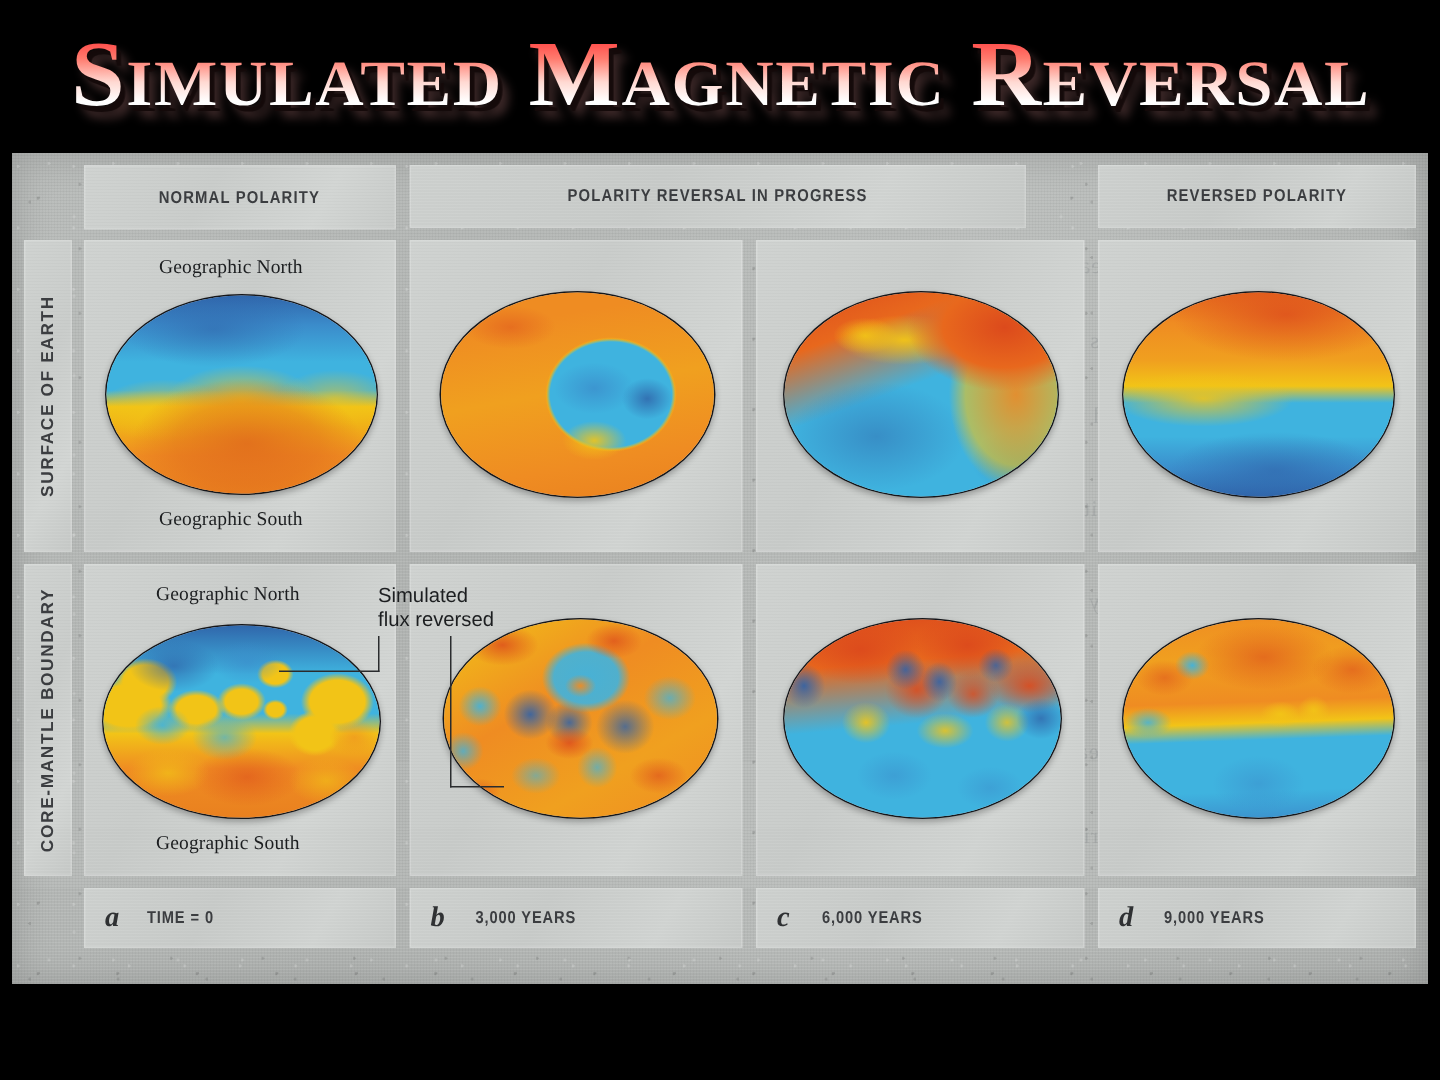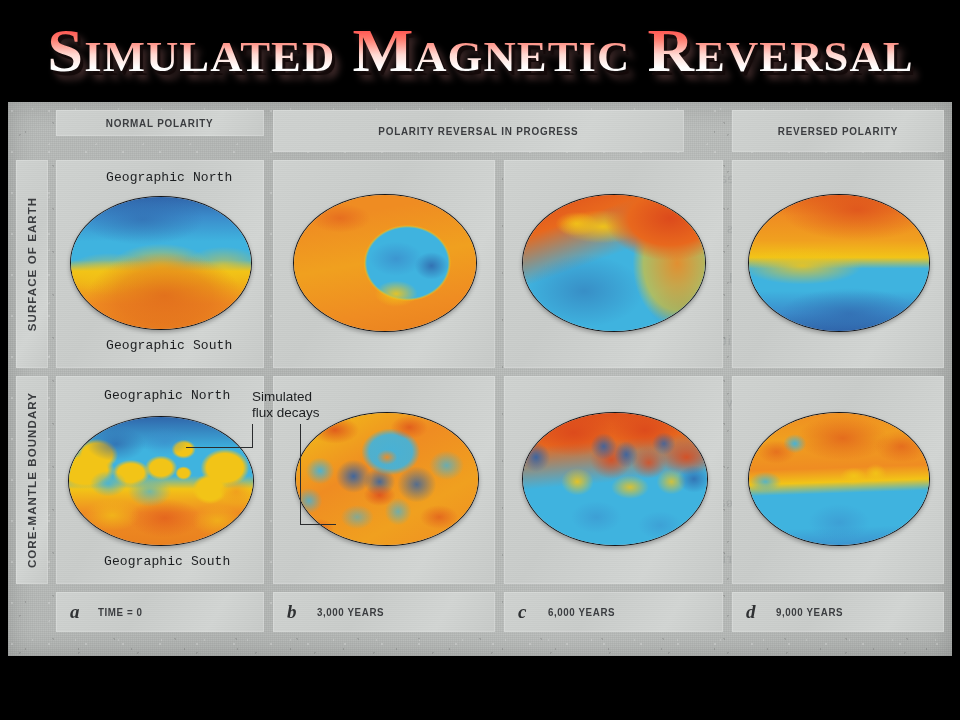--- a/index.html
+++ b/index.html
@@ -70,21 +70,21 @@
     font-size:19px;color:#2f3133;margin-left:14px;width:24px;}
   .foot .tm{font-family:"Liberation Sans",sans-serif;font-size:11.5px;font-weight:bold;
     letter-spacing:.7px;color:#3b3d40;transform:scaleX(.85);white-space:nowrap;}
 
   
   .globe{position:absolute;border-radius:50%;overflow:hidden;
     border:1.6px solid #15161a;
     box-shadow:0 2px 4px rgba(0,0,0,.28);}
   .globe .layer{position:absolute;inset:-2px;}
 
-  .gt{position:absolute;font-family:Liberation Mono, monospace;font-size:13px;
+  .gt{position:absolute;font-family:Liberation Serif, serif;font-size:13px;
     color:#1c1e20;white-space:nowrap;letter-spacing:.1px;}
 
   .lead{position:absolute;background:#2a2c2e;}
   .annot{position:absolute;font-family:"Liberation Sans",sans-serif;font-size:13.5px;
     color:#1c1e20;line-height:1.18;white-space:nowrap;}
 </style>
 </head>
 <body>
 
 <div id="slide">
@@ -97,21 +97,21 @@
     <div class="noise"></div>
 
     <div class="ghost" style="left:655px;top:68px;">contine nt s and ocean s ov er</div>
     <div class="ghost" style="left:672px;top:118px;">the dy namo pro cess ceases</div>
     <div class="ghost" style="left:648px;top:168px;">magnetic field near Earth</div>
     <div class="ghost" style="left:665px;top:230px;">reversed po larity at the</div>
     <div class="ghost" style="left:640px;top:292px;">decays away as the field</div>
     <div class="ghost" style="left:690px;top:392px;">the dy namo pro cess ceases</div>
     <div class="ghost" style="left:660px;top:448px;">reversed po larity at the</div>
 
-    <div class="cell hdr" style="left:48px;top:8px;width:208px;height:26px;">
+    <div class="cell hdr" style="left:48px;top:8px;width:208px;height:43px;">
       <span>NORMAL POLARITY</span>
     </div>
     <div class="cell hdr" style="left:265px;top:8px;width:411px;height:42px;">
       <span>POLARITY REVERSAL IN PROGRESS</span>
     </div>
     <div class="cell hdr" style="left:724px;top:8px;width:212px;height:42px;">
       <span>REVERSED POLARITY</span>
     </div>
 
     <div class="cell rowlabel" style="left:8px;top:58px;width:32px;height:208px;">
@@ -263,21 +263,21 @@
             radial-gradient(ellipse 9% 10% at 26% 24%,rgba(63,179,223,.95) 0%,transparent 70%),
             radial-gradient(ellipse 12% 10% at 10% 52%,rgba(63,179,223,.85) 0%,transparent 72%),
             radial-gradient(ellipse 10% 9% at 58% 48%,rgba(242,196,23,.95) 0%,transparent 72%),
             radial-gradient(ellipse 8% 10% at 70% 46%,rgba(242,196,23,.9) 0%,transparent 72%),
             radial-gradient(ellipse 22% 18% at 50% 82%,rgba(59,140,203,.5) 0%,transparent 76%);"></div>
       </div>
     </div>
 
     <div class="annot" style="left:244px;top:287px;">
       <div>Simulated</div>
-      <div>flux decays</div>
+      <div>flux reversed</div>
     </div>
 
     <div class="lead" style="left:244px;top:322px;width:1px;height:24px;"></div>
     <div class="lead" style="left:178px;top:345px;width:67px;height:1px;"></div>
 
     <div class="lead" style="left:292px;top:322px;width:1px;height:101px;"></div>
     <div class="lead" style="left:292px;top:422px;width:36px;height:1px;"></div>
 
     <div class="cell foot" style="left:48px;top:490px;width:208px;height:40px;">
       <div class="ltr">a</div>

